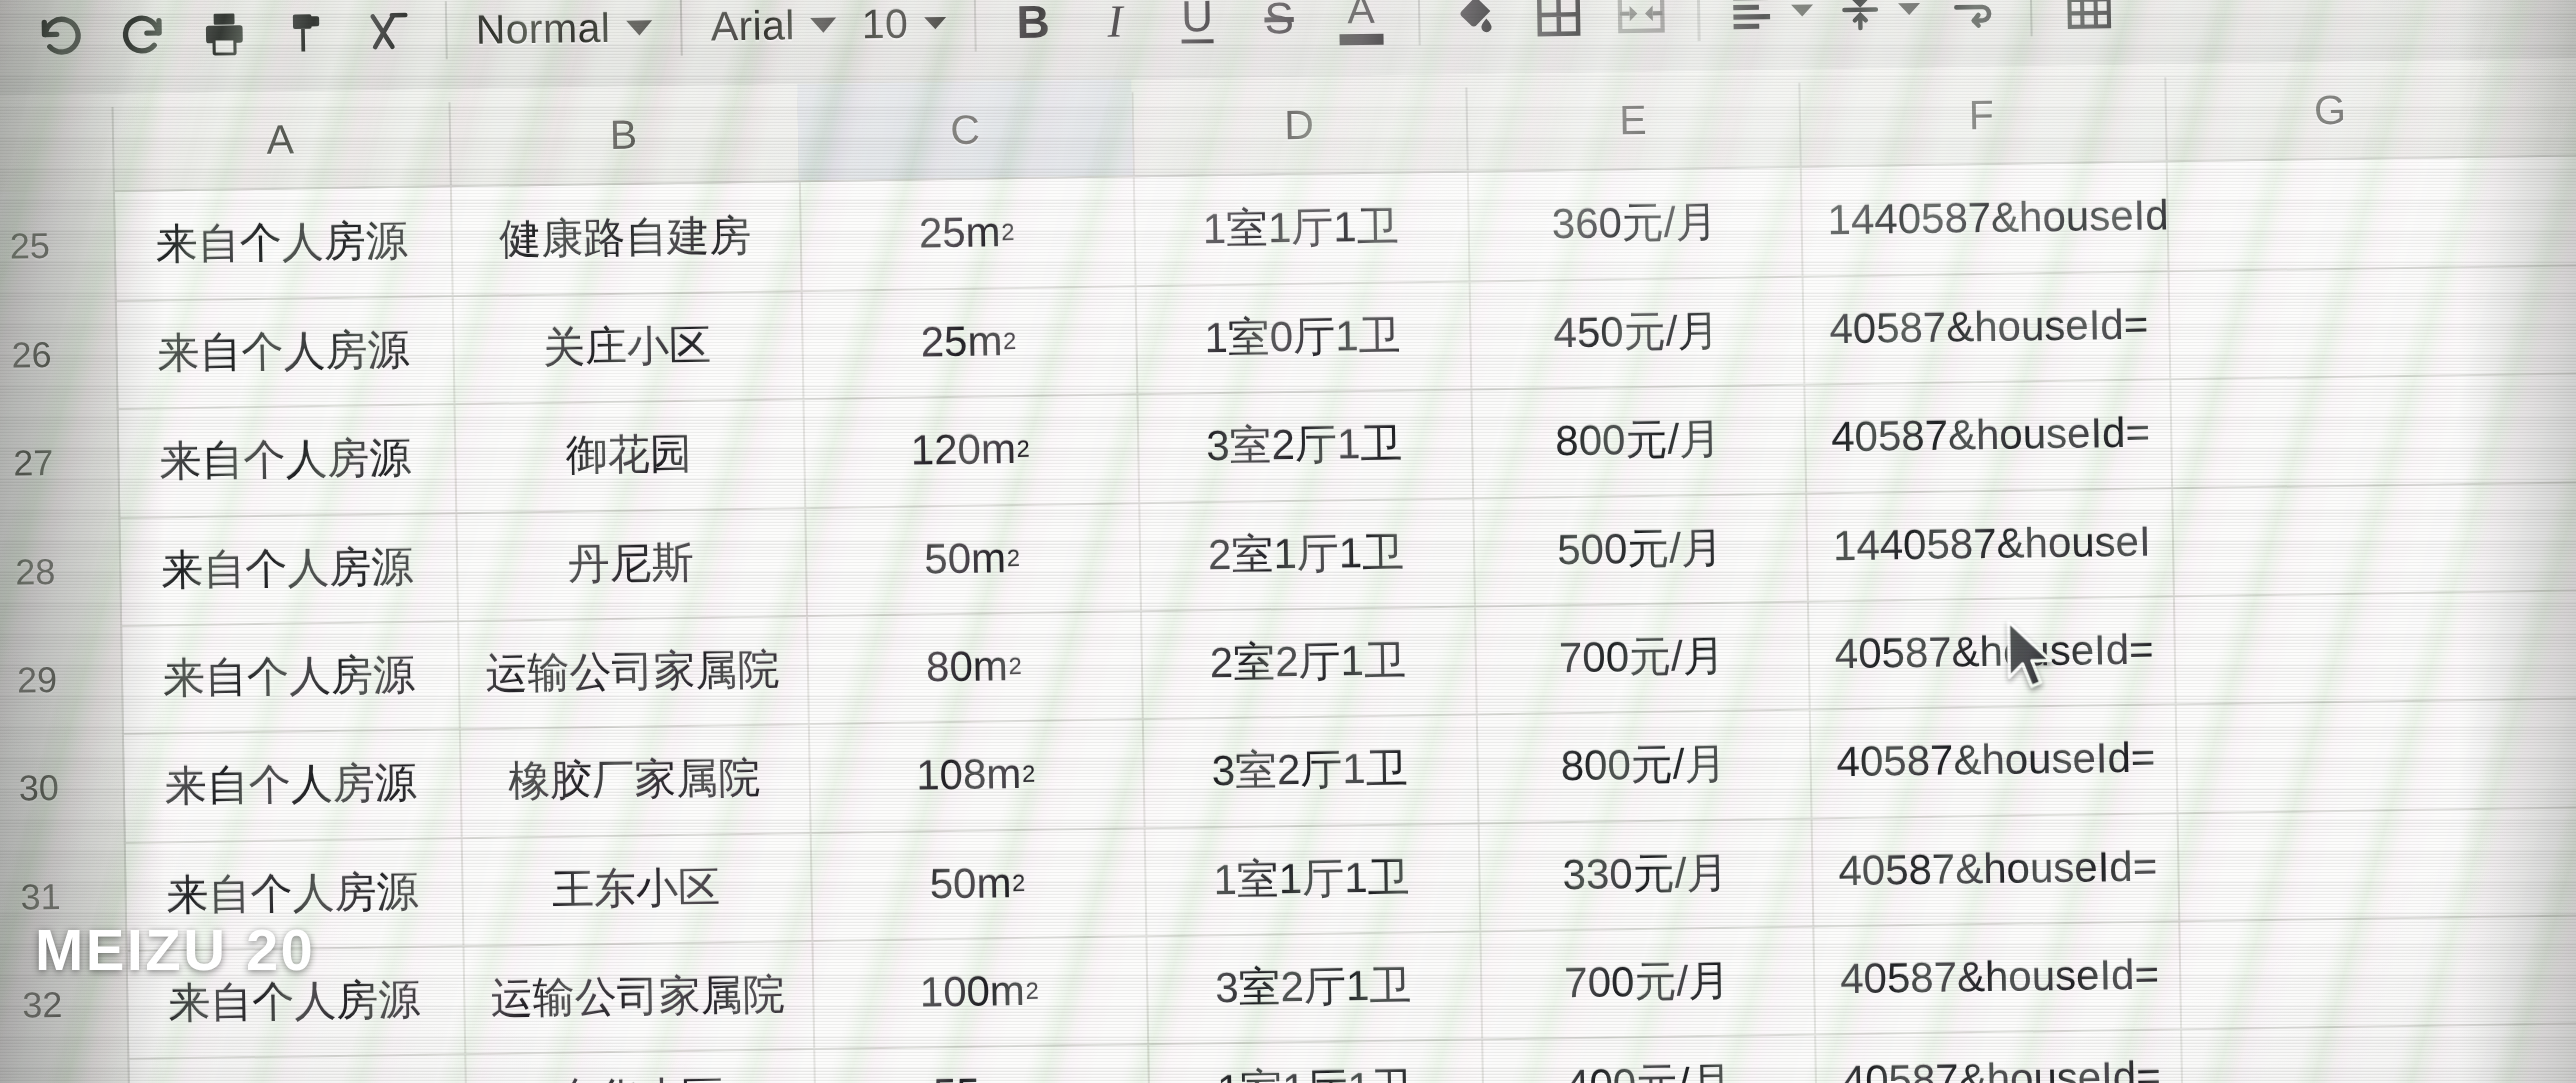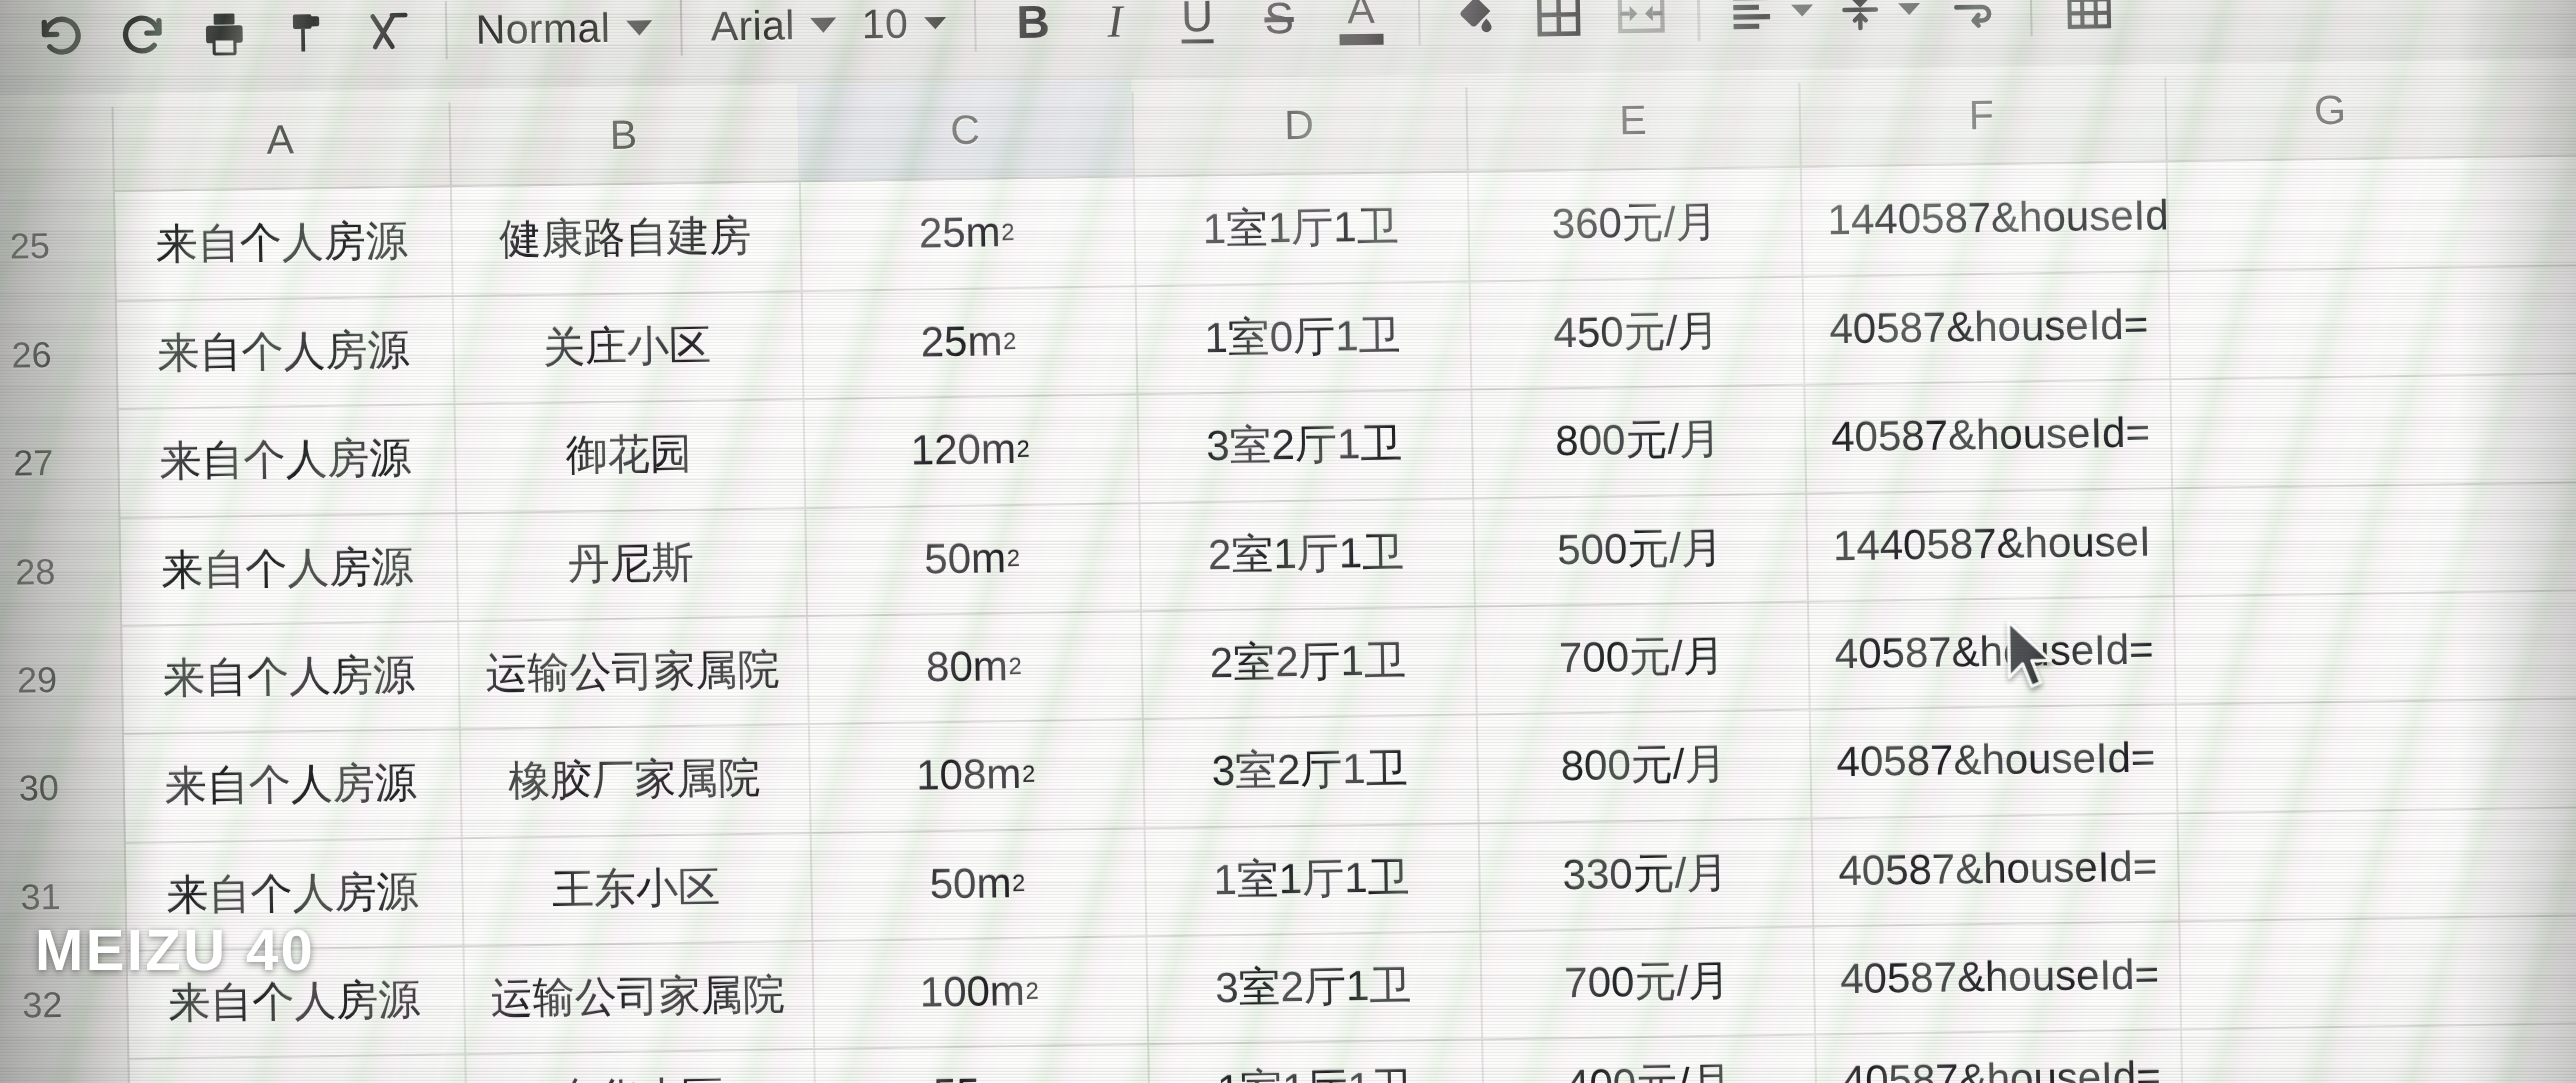--- a/index.html
+++ b/index.html
@@ -512,15 +512,15 @@
 
  <div id="moire"></div>
  <div id="moire2"></div>
  <div id="tint"></div>
  <div id="scan"></div>
  <div id="glare"></div>
  <div id="edgeL"></div>
  <div id="edgeR"></div>
  <div id="vign"></div>
 
- <div id="wm">MEIZU 40</div>
+ <div id="wm">MEIZU 20</div>
 </div>
 
 
 </body></html>

